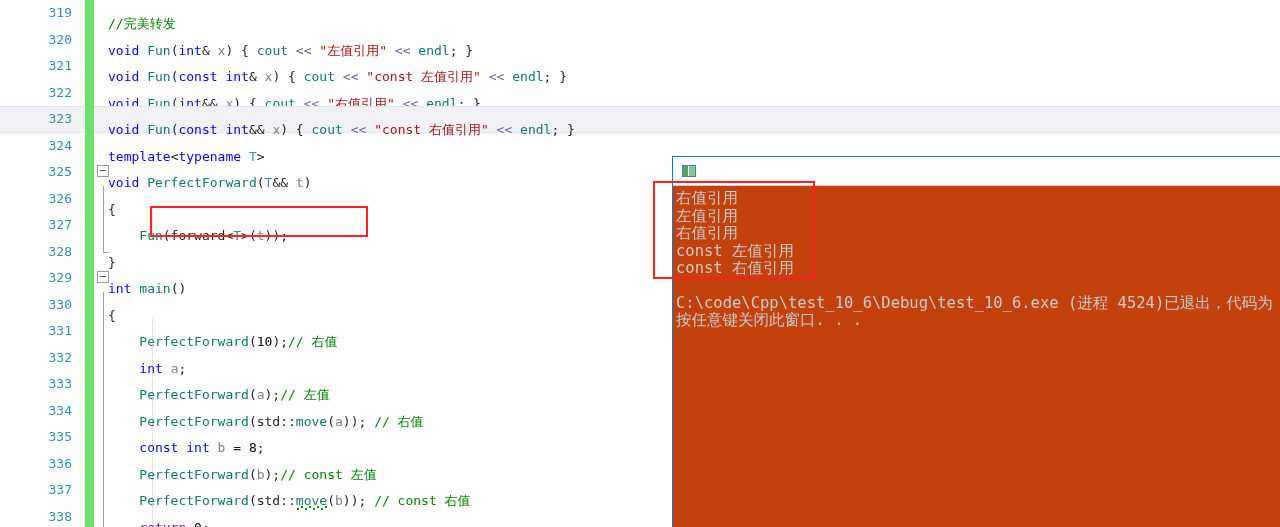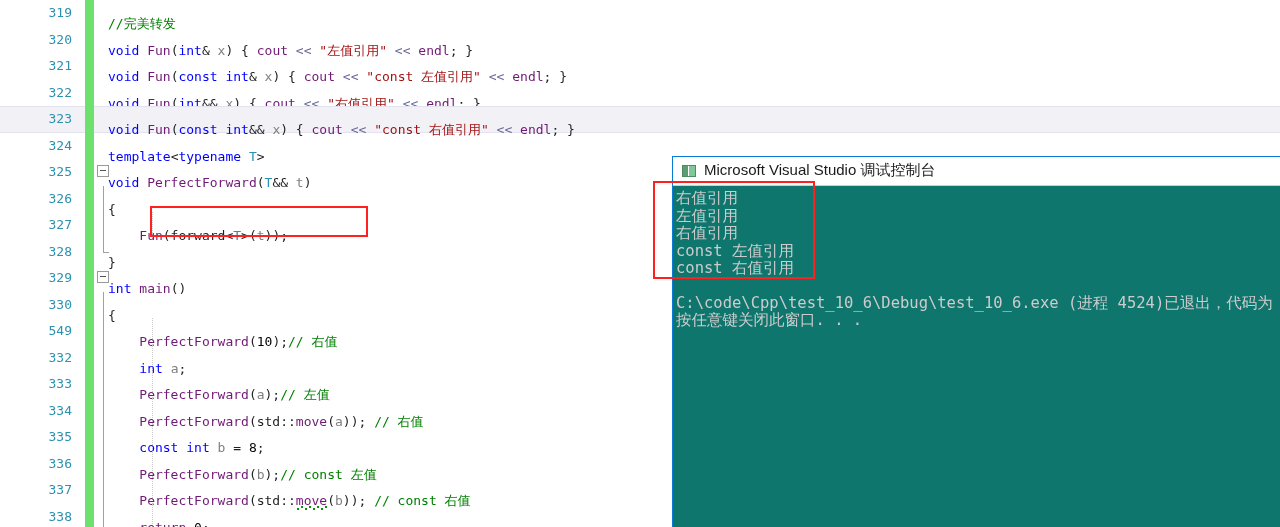--- a/index.html
+++ b/index.html
@@ -49,21 +49,21 @@
     position:absolute;left:152px;top:0;width:0;height:26.5px;
     border-left:1px dotted #c9c9c9;
   }
   .codetext{
     position:absolute;left:108px;top:0;
     font-size:13px;font-family:"DejaVu Sans Mono","Liberation Mono",monospace;
     color:#000;white-space:pre;margin-top:11px;
   }
   .k{color:#0000ff;}           
   .kw2{color:#701a75;}         
-  .fn{color:#701a75;}          
+  .fn{color:#0f766e;}          
   .typ{color:#2b91af;}         
   .var{color:#808080;}         
   .str{color:#a31515;}         
   .cmt{color:#008000;}         
   .op{color:#6a6a9a;}          
   .pln{color:#1f1f1f;}
   .num{color:#000000;}
 
   .squiggle{
     position:relative;
@@ -95,21 +95,21 @@
   .console-ico{
     position:absolute;left:9px;top:8px;width:14px;height:12px;
     background:linear-gradient(90deg,#5b9e74 0 5px,#ffffff 5px 6px,#7fc89b 6px 14px);
     border:1px solid #4e8a66;box-sizing:border-box;
   }
   .console-title-text{
     position:absolute;left:31px;top:4px;font-size:15px;color:#1a1a1a;
     font-family:"Liberation Sans","DejaVu Sans",sans-serif;
   }
   .console-body{
-    position:absolute;left:0;top:29px;right:0;bottom:0;background:#0f766e;
+    position:absolute;left:0;top:29px;right:0;bottom:0;background:#c2410c;
     padding:4px 0 0 3px;box-sizing:border-box;
   }
   .cline{
     font-family:"DejaVu Sans Mono","Liberation Mono",monospace;
     font-size:15.5px;line-height:17.5px;color:#cccccc;white-space:pre;
   }
   .cgap{height:17px;}
 
   .consolebox{
     position:absolute;border:2px solid #ff2020;box-sizing:border-box;
@@ -196,21 +196,21 @@
     </div>
 
     <div class="code-row" style="top:291.5px;position:absolute;left:0;width:1280px;">
       <span class="lineno">330</span>
       <span class="changebar"></span>
       <span class="outline"><span class="vline"></span></span>
       <span class="codetext"><span class="pln">{</span></span>
     </div>
 
     <div class="code-row" style="top:318px;position:absolute;left:0;width:1280px;">
-      <span class="lineno">549</span>
+      <span class="lineno">331</span>
       <span class="changebar"></span>
       <span class="outline"><span class="vline"></span></span>
       <span class="indentguide"></span>
       <span class="codetext"><span class="pln">    </span><span class="fn">PerfectForward</span><span class="pln">(</span><span class="num">10</span><span class="pln">);</span><span class="cmt">// 右值</span></span>
     </div>
 
     <div class="code-row" style="top:344.5px;position:absolute;left:0;width:1280px;">
       <span class="lineno">332</span>
       <span class="changebar"></span>
       <span class="outline"><span class="vline"></span></span>
@@ -265,21 +265,20 @@
       <span class="indentguide"></span>
       <span class="codetext"><span class="pln">    </span><span class="kw2">return</span><span class="pln"> </span><span class="num">0</span><span class="pln">;</span></span>
     </div>
 
     <div class="codebox" style="left:150px;top:206px;width:218px;height:31px;"></div>
   </div>
 
   <div class="console">
     <div class="console-title">
       <span class="console-ico"></span>
-      <span class="console-title-text">Microsoft Visual Studio 调试控制台</span>
     </div>
     <div class="console-body">
       <div class="cline">右值引用</div>
       <div class="cline">左值引用</div>
       <div class="cline">右值引用</div>
       <div class="cline">const 左值引用</div>
       <div class="cline">const 右值引用</div>
       <div class="cgap"></div>
       <div class="cline">C:\code\Cpp\test_10_6\Debug\test_10_6.exe (进程 4524)已退出，代码为 0。</div>
       <div class="cline">按任意键关闭此窗口. . .</div>

